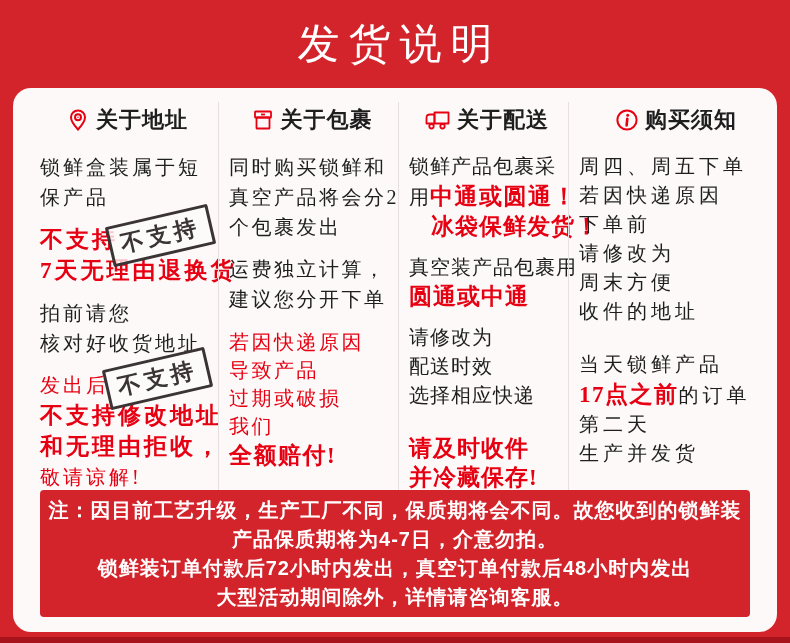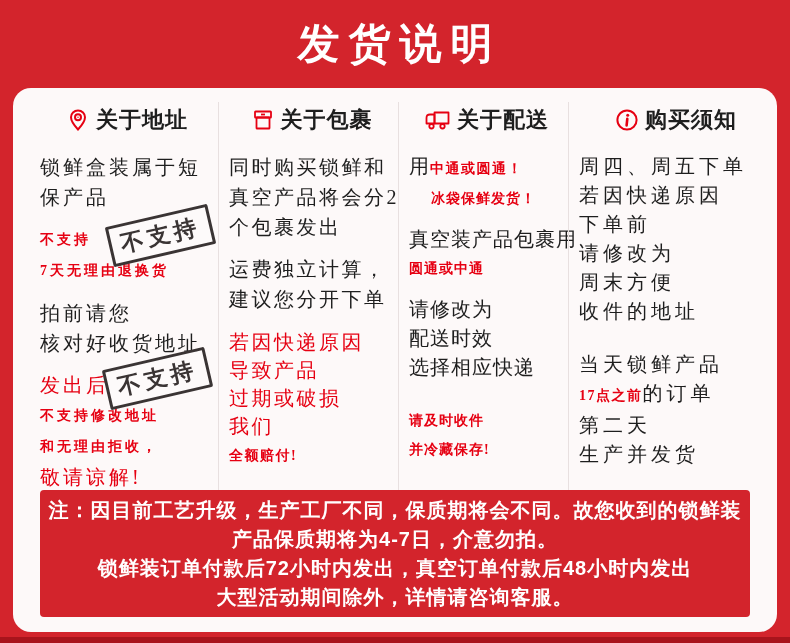--- a/index.html
+++ b/index.html
@@ -2,21 +2,21 @@
 <html><head>
 <meta charset="utf-8">
 <style>
   html,body{margin:0;padding:0;}
   body{
     width:790px;height:643px;position:relative;overflow:hidden;
     background:#D3242C;
     font-family:"Liberation Sans","DejaVu Sans",sans-serif;
   }
   .header{height:88px;display:flex;align-items:center;justify-content:center;}
-  .header h1{margin:0;color:#ffffff;font-size:42px;font-weight:700;letter-spacing:9px;text-indent:9px;}
+  .header h1{margin:0;color:#ffffff;font-size:42px;font-weight:400;letter-spacing:9px;text-indent:9px;}
   .card{
     position:absolute;left:13px;top:88px;width:764px;height:544px;
     background:#FDF9F9;border-radius:18px;
   }
   .columns{display:flex;height:402px;padding-top:14px;box-sizing:border-box;}
   .col{box-sizing:border-box;position:relative;padding:0 4px 0 10px;font-family:Liberation Serif, serif;}
   .c1{width:205px;padding-left:27px;}
   .c2{width:180px;}
   .c3{width:170px;}
   .c4{width:209px;}
@@ -29,21 +29,21 @@
   .icon{display:inline-flex;}
   .icon svg{display:block;}
   .blk{margin:0 0 12px;}
   .blk:last-child{margin-bottom:0;}
   .ln{font-size:20px;line-height:30px;color:#1E1E1E;letter-spacing:2.5px;white-space:nowrap;}
   .c1 .ln{letter-spacing:3px;}
   .c3 .ln{letter-spacing:1px;line-height:29px;}
   .c4 .ln{letter-spacing:4px;line-height:29px;}
   .red{color:#E60012;font-weight:400;}
   .rb{color:#E60012;font-weight:700;}
-  .big{font-size:14px;line-height:31px;letter-spacing:1.5px;}
+  .big{font-size:23px;line-height:31px;letter-spacing:1.5px;}
   .indent{padding-left:22px;}
   .stamp{
     position:absolute;display:inline-block;
     border:3px solid #3A3434;color:#3A3434;border-radius:2px;
     font-weight:700;font-size:23px;letter-spacing:4px;
     padding:2px 9px;transform:rotate(-13deg);
     background:rgba(253,250,250,0.78);white-space:nowrap;
   }
   .stamp1{top:113px;left:95px;}
   .stamp2{top:256px;left:92px;}
@@ -133,20 +133,21 @@
           <svg width="27" height="22" viewBox="0 0 27 22" fill="none" stroke="#E60012" stroke-width="1.8" stroke-linejoin="round" stroke-linecap="round">
             <path d="M2.5 14.5V9q0-3.5 3.5-3.5h4.5v9z"></path>
             <path d="M10.5 3.5h14v11h-14z"></path>
             <circle cx="7.5" cy="17.3" r="2.2"></circle>
             <circle cx="18.5" cy="17.3" r="2.2"></circle>
           </svg>
         </span>
         <span>关于配送</span>
       </div>
       <div class="blk">
+        <div class="ln">锁鲜产品包裹采</div>
         <div class="ln"><span>用</span><span class="rb big">中通或圆通！</span></div>
         <div class="ln rb big indent">冰袋保鲜发货！</div>
       </div>
       <div class="blk">
         <div class="ln">真空装产品包裹用</div>
         <div class="ln rb big">圆通或中通</div>
       </div>
       <div class="blk">
         <div class="ln">请修改为</div>
         <div class="ln">配送时效</div>

